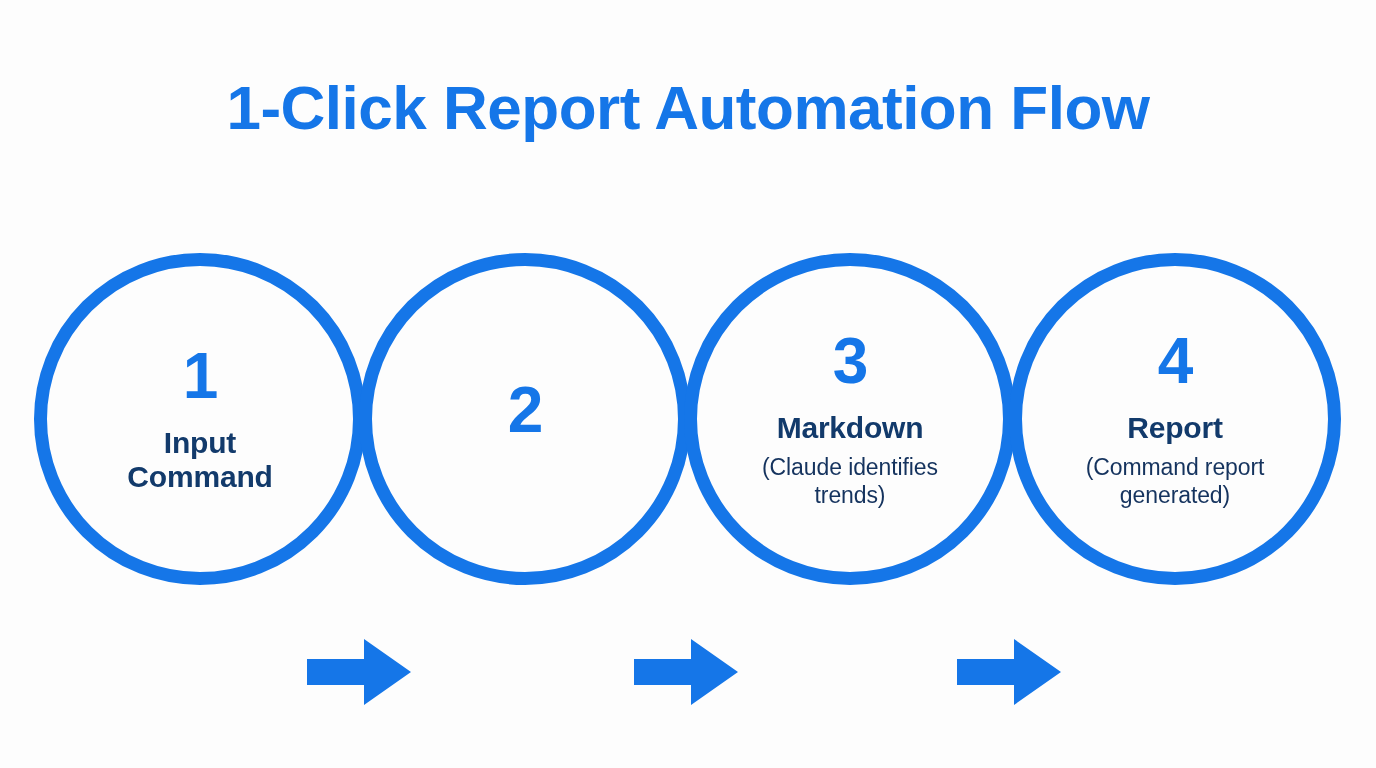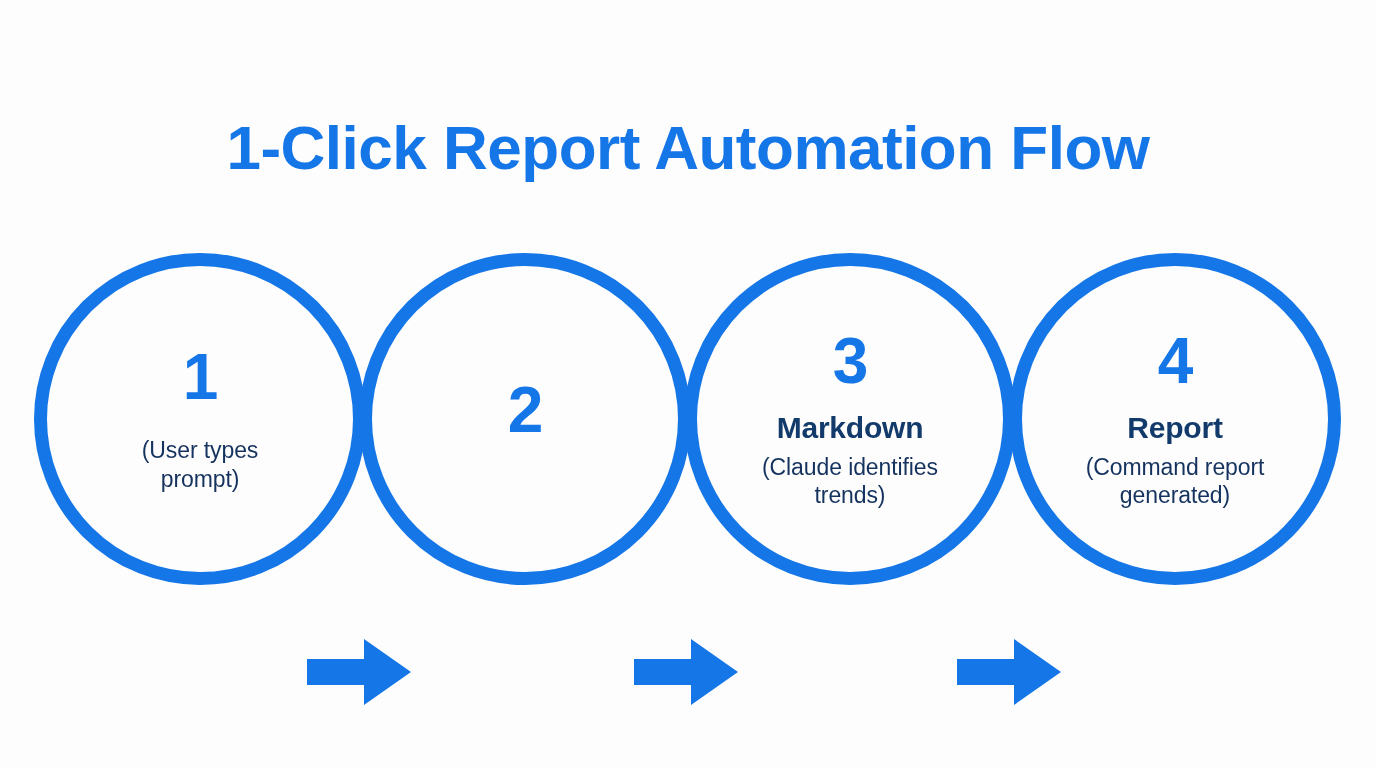--- a/index.html
+++ b/index.html
@@ -27,21 +27,20 @@
     position: absolute;
     top: 72px;
     left: 0;
     width: 1376px;
     text-align: center;
     font-size: 62px;
     font-weight: 700;
     letter-spacing: -0.5px;
     color: #1576e8;
     white-space: nowrap;
-    margin-top: 40px;
   }
 
   
   .flow {
     position: absolute;
     top: 253px;
     left: 0;
     width: 1376px;
     height: 332px;
   }
@@ -121,22 +120,22 @@
 <div id="canvas">
 
   <div class="page-title">1-Click Report Automation Flow</div>
 
   <div class="flow">
 
     <div class="step narrow" style="left:34px;">
       <div class="step-circle"></div>
       <div class="step-content">
         <div class="step-number">1</div>
-        <div class="step-subtitle">(User types
-prompt)</div>
+        <div class="step-title">Input
+Command</div>
       </div>
     </div>
 
     <div class="arrow" style="left:307px;">
       <svg viewBox="0 0 104 66" xmlns="http://www.w3.org/2000/svg" aria-hidden="true">
         <polygon points="0,20 57,20 57,0 104,33 57,66 57,46 0,46" fill="#1576e8"></polygon>
       </svg>
     </div>
 
     <div class="step" style="left:359px;">

